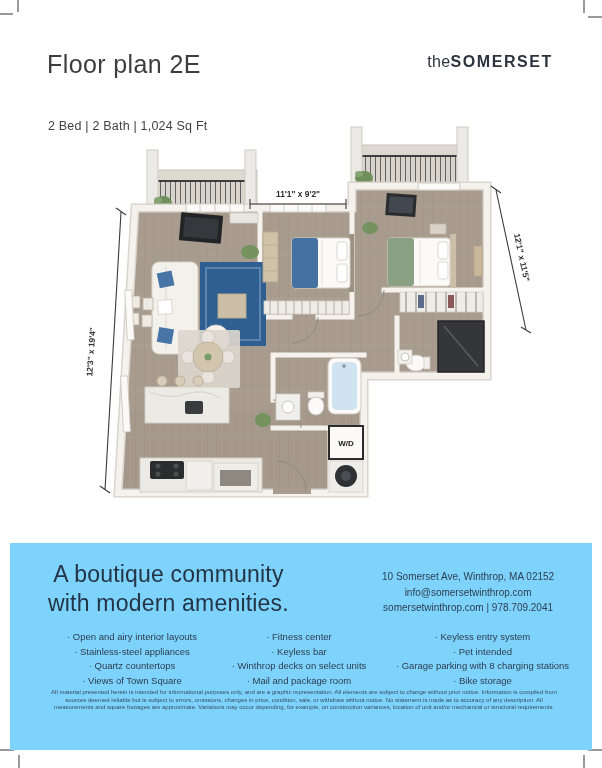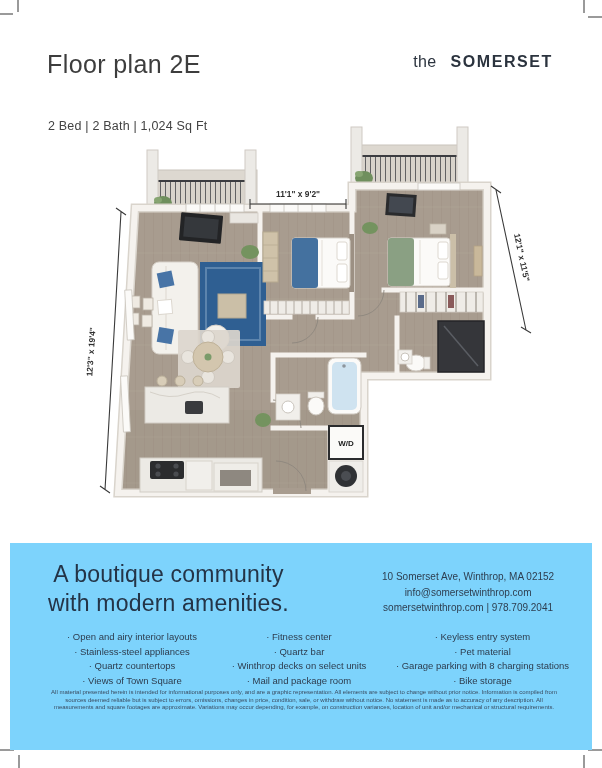--- a/index.html
+++ b/index.html
@@ -8,21 +8,21 @@
     background:#ffffff;
     font-family:"Liberation Sans","DejaVu Sans",sans-serif;
     -webkit-font-smoothing:antialiased;
   }
   .abs{position:absolute;}
   
   .title{left:47px;top:50px;font-size:25px;font-weight:500;color:#3d3d3d;letter-spacing:.4px;}
   .subtitle{left:48px;top:87px;font-size:12.5px;font-weight:500;color:#424242;letter-spacing:.2px;margin-top:32px;}
   .logo{right:49px;top:53px;font-size:16px;color:#2b333e;white-space:nowrap;}
   .logo .the{font-weight:500;letter-spacing:.3px;}
-  .logo .name{font-weight:700;letter-spacing:1.6px;margin-left:14px;}
+  .logo .name{font-weight:700;letter-spacing:1.6px;margin-left:0;}
   
   .plan{left:0;top:0;width:602px;height:768px;}
   
   .panel{left:10px;top:543px;width:582px;height:207px;background:#7dd3fc;text-align:center;}
   .headline{left:38px;top:17px;font-size:23px;line-height:29px;color:#243447;letter-spacing:.2px;}
   .contact{left:372px;top:26px;font-size:10px;line-height:15.5px;color:#2e3e50;}
   .amen-col{top:87px;font-size:9.5px;line-height:14.5px;color:#2d3c4e;}
   .amen-col .item::before{content:"· ";}
   .col1{left:38px;width:168px;}
   .col2{left:208px;width:162px;}
@@ -254,24 +254,24 @@
     <div>somersetwinthrop.com | 978.709.2041</div>
   </div>
   <div class="abs amen-col col1">
     <div class="item">Open and airy interior layouts</div>
     <div class="item">Stainless-steel appliances</div>
     <div class="item">Quartz countertops</div>
     <div class="item">Views of Town Square</div>
   </div>
   <div class="abs amen-col col2">
     <div class="item">Fitness center</div>
-    <div class="item">Quartz bar</div>
+    <div class="item">Keyless bar</div>
     <div class="item">Winthrop decks on select units</div>
     <div class="item">Mail and package room</div>
   </div>
   <div class="abs amen-col col3">
     <div class="item">Keyless entry system</div>
-    <div class="item">Pet material</div>
+    <div class="item">Pet intended</div>
     <div class="item">Garage parking with 8 charging stations</div>
     <div class="item">Bike storage</div>
   </div>
   <div class="abs disclaimer">All material presented herein is intended for informational purposes only, and are a graphic representation. All elements are subject to change without prior notice. Information is compiled from sources deemed reliable but is subject to errors, omissions, changes in price, condition, sale, or withdraw without notice. No statement is made as to accuracy of any description. All measurements and square footages are approximate. Variations may occur depending, for example, on construction variances, location of unit and/or mechanical or structural requirements.</div>
 </div>
 
 </body></html>

